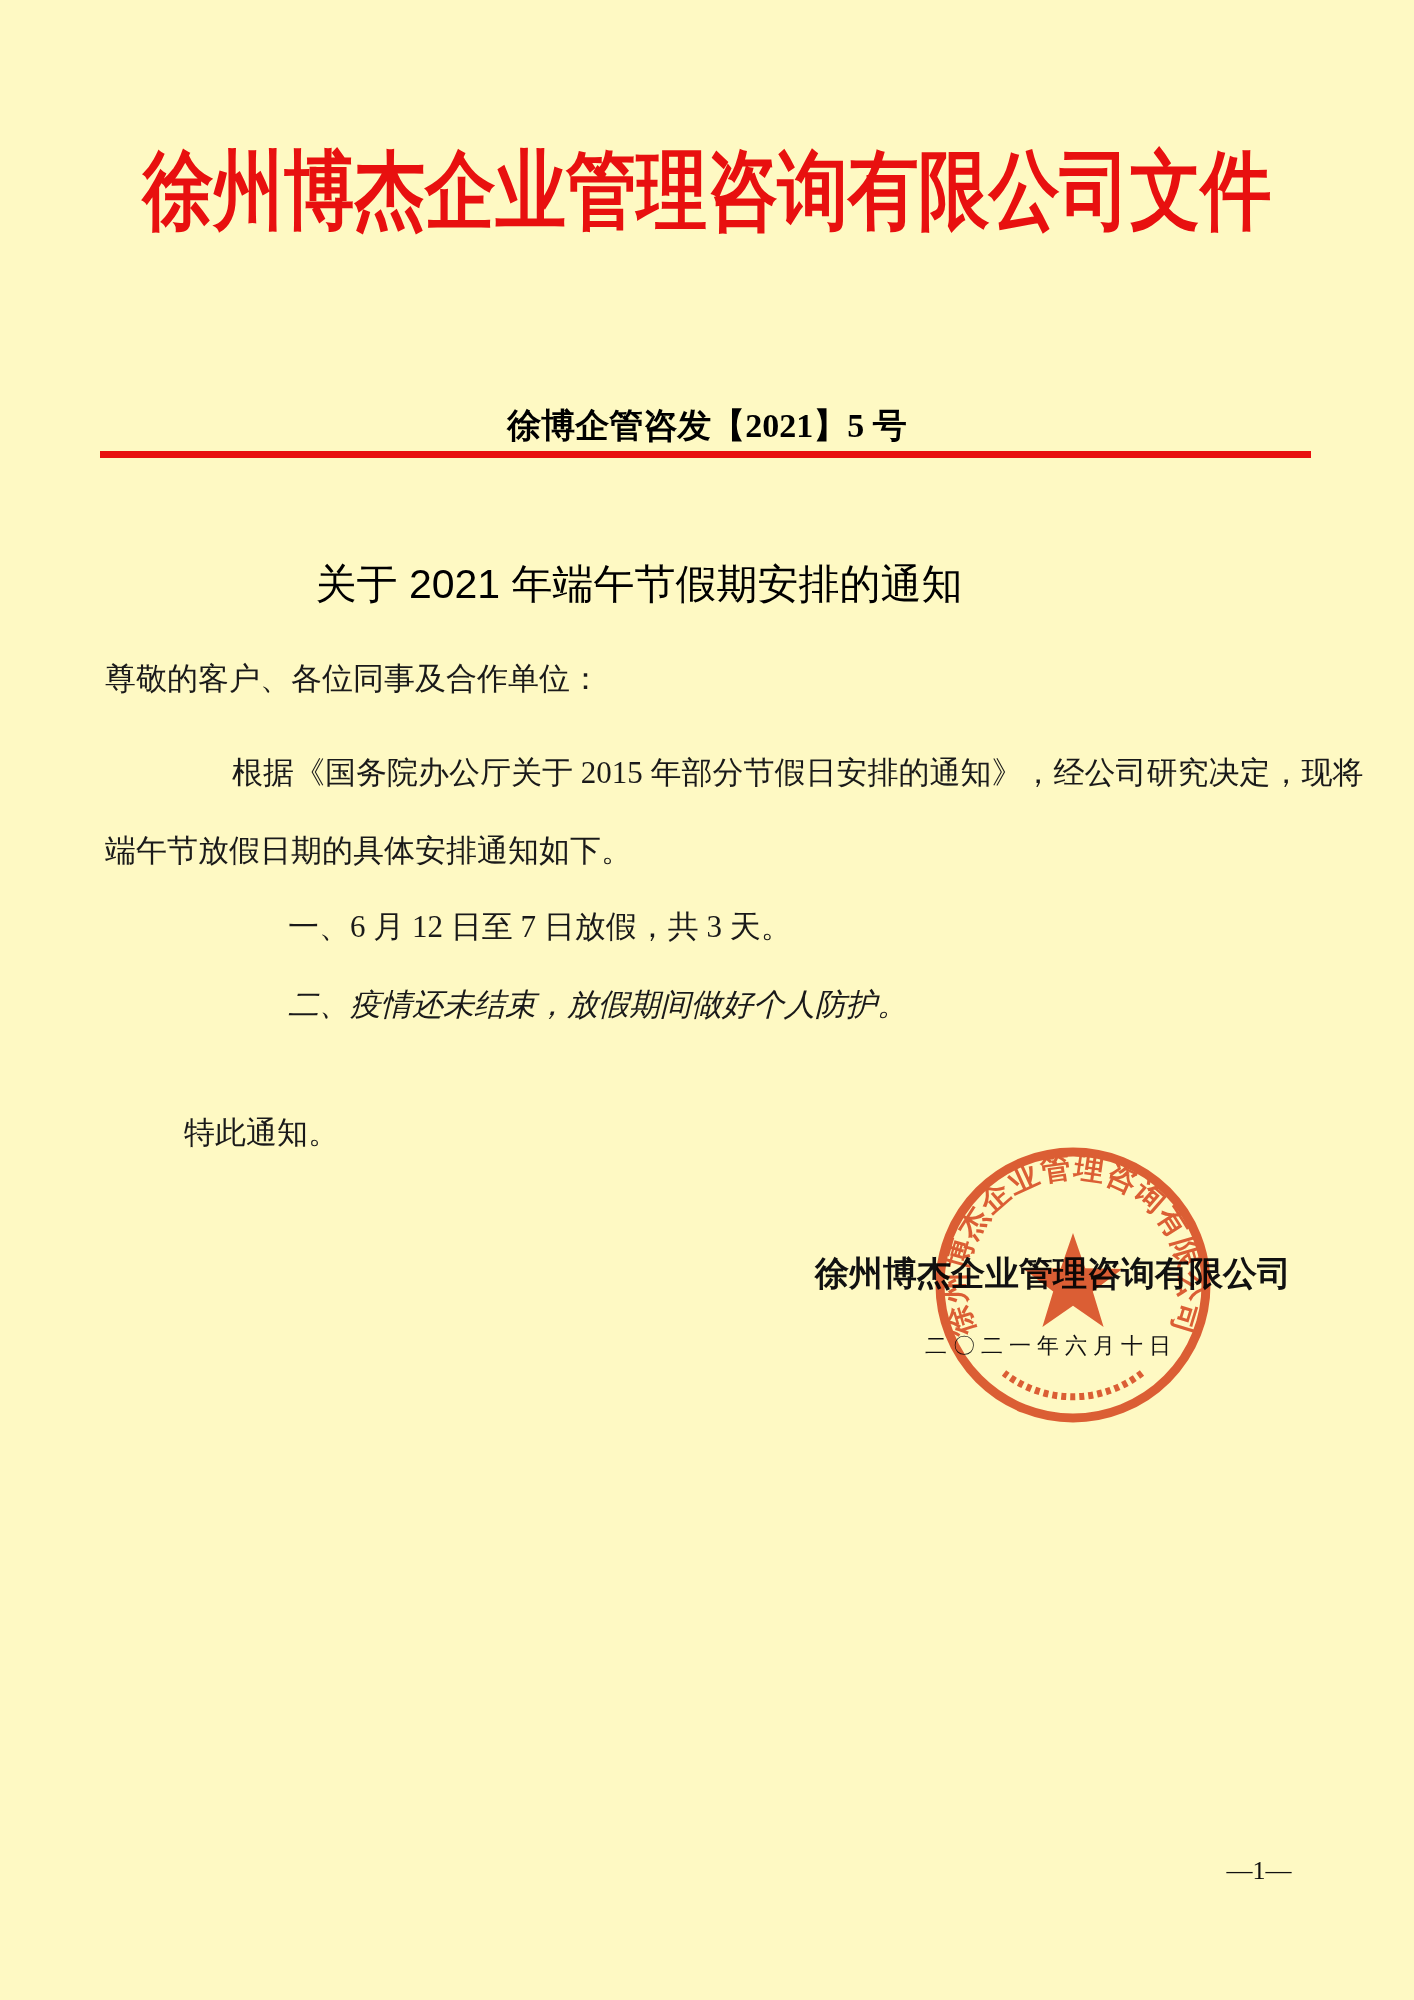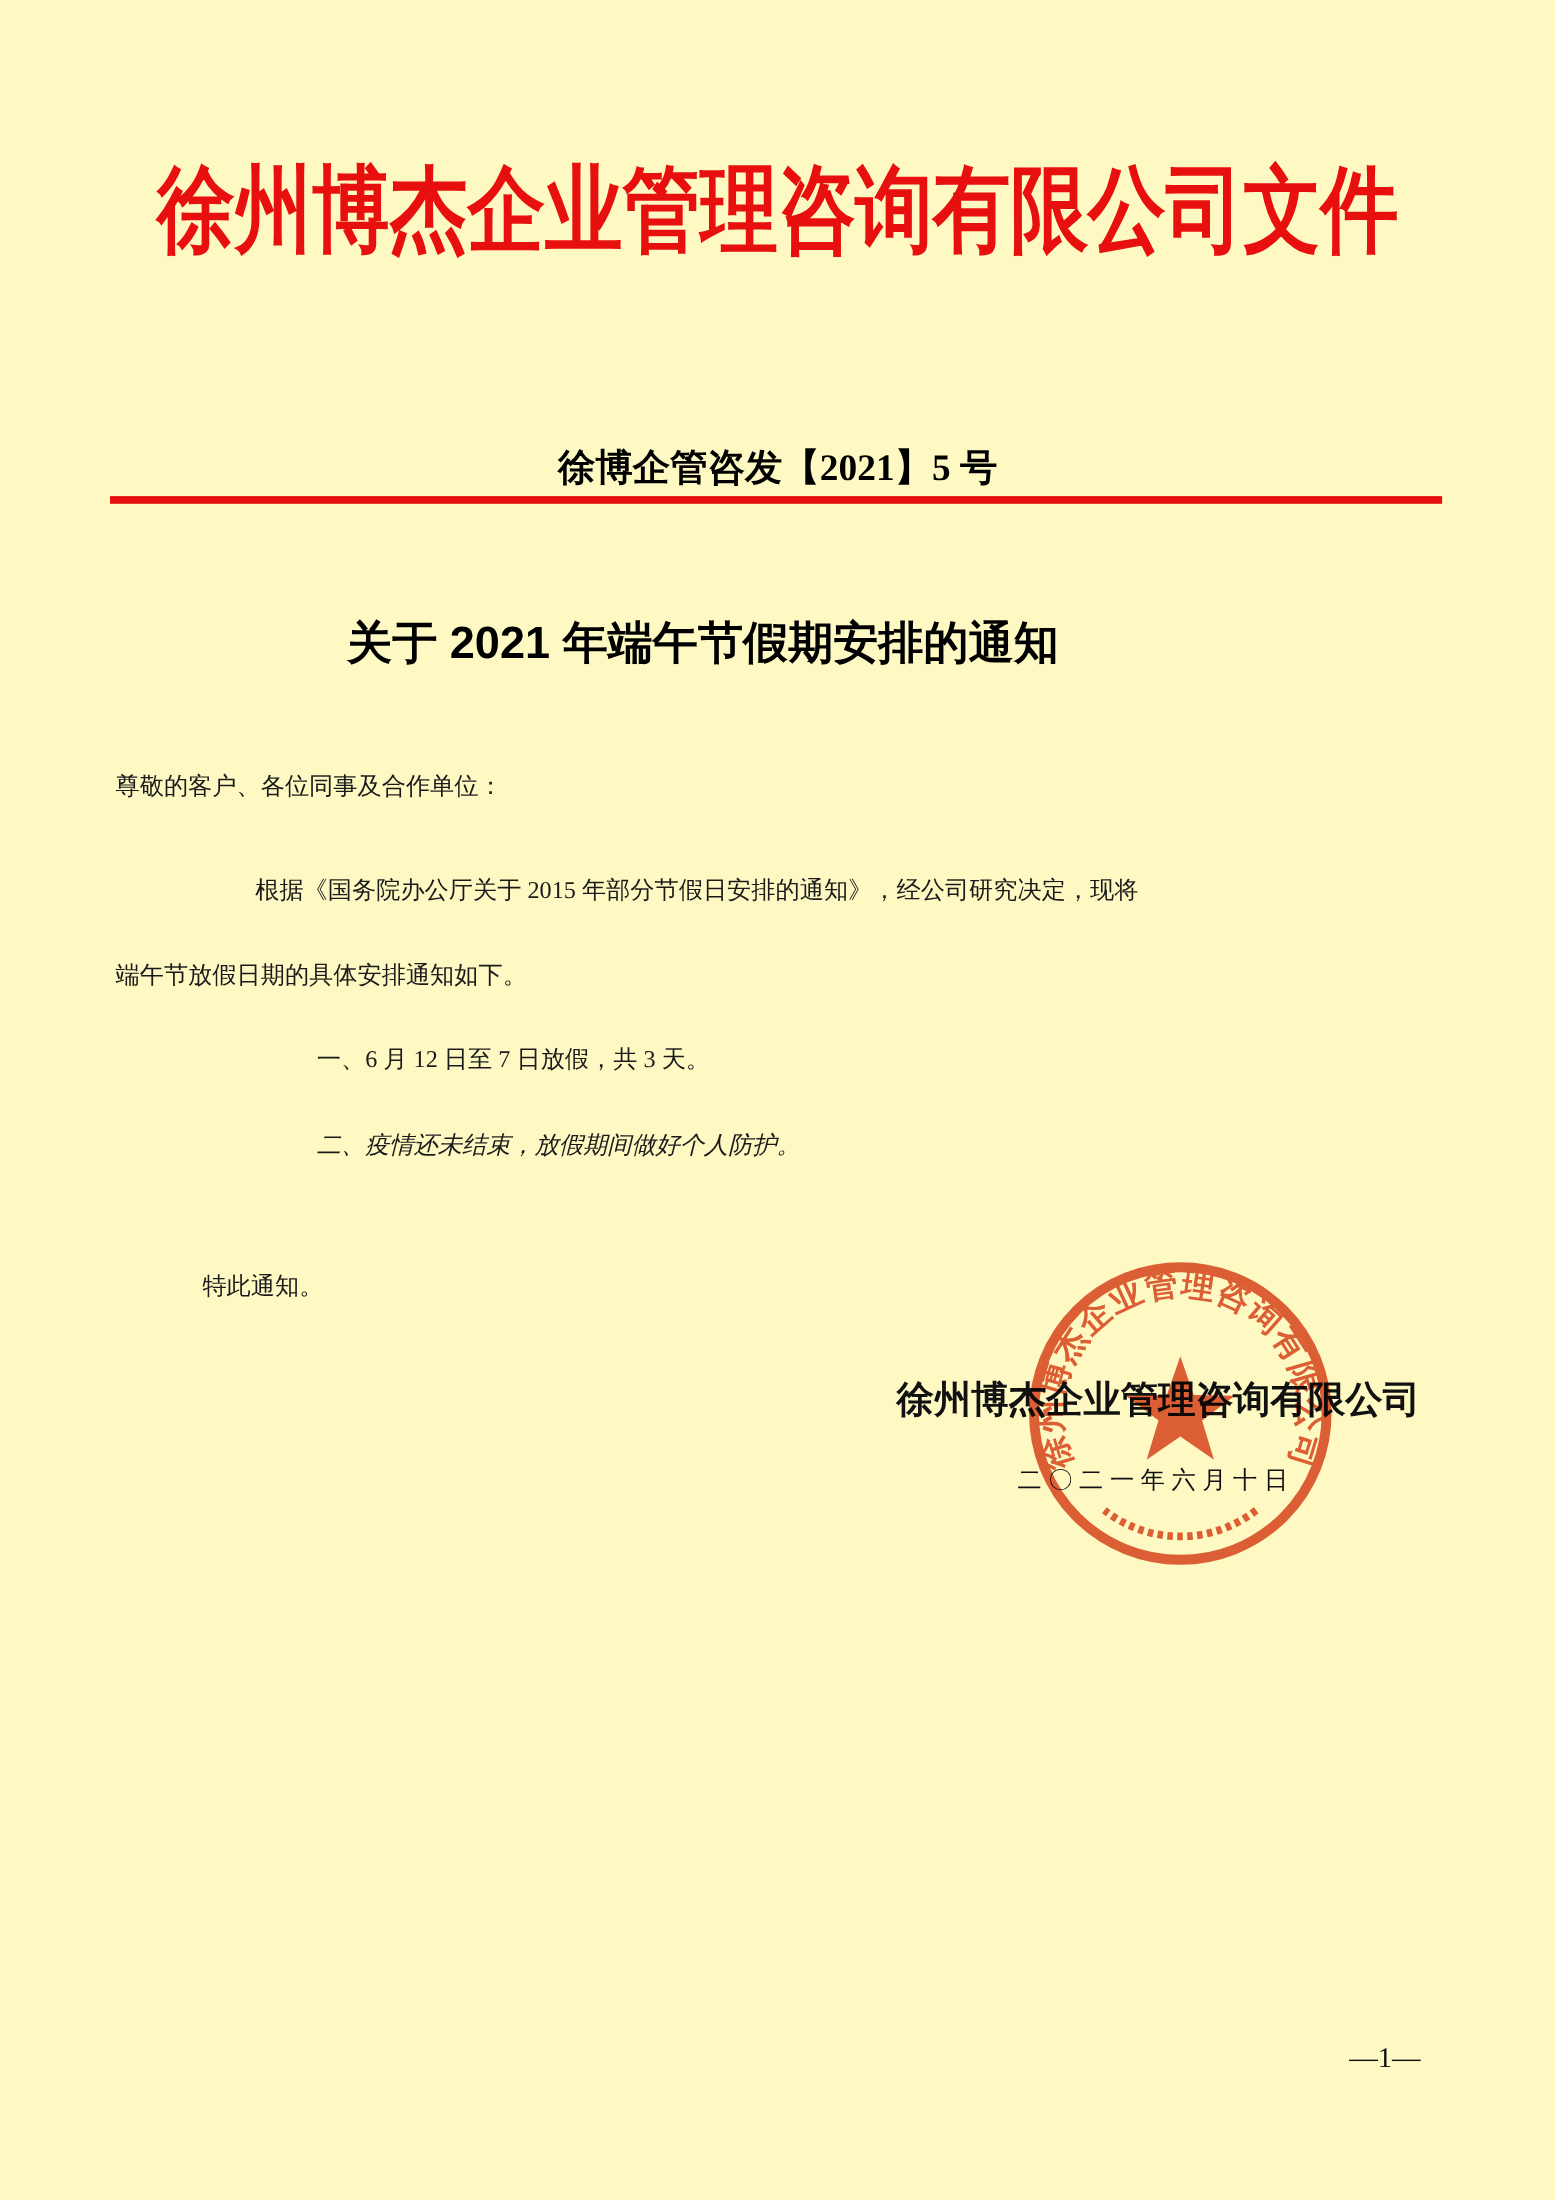--- a/index.html
+++ b/index.html
@@ -34,32 +34,31 @@
   }
   .red-rule {
     position:absolute; top:451px; left:100px;
     width:1211px; height:7px;
     background:#e8100f;
   }
   .notice-title {
     position:absolute; top:560px; left:0; width:1278px;
     text-align:center;
     font-family:"Liberation Sans","DejaVu Sans",sans-serif;
-    font-weight:bold;
+    font-weight:normal;
     font-size:41px; line-height:48px;
     color:#000000;
     white-space:nowrap;
   }
   .body-line {
     position:absolute;
-    font-size:22px; line-height:42px;
+    font-size:31px; line-height:42px;
     color:#1a1a1a;
     white-space:nowrap;
     font-family:"Liberation Serif","DejaVu Serif",serif;
-    margin-top:36px;
   }
   .salutation { top:658px; left:105px; }
   .para1      { top:752px; left:232px; }
   .para2      { top:830px; left:105px; }
   .item1      { top:906px; left:288px; }
   .item2      { top:984px; left:288px;font-style:italic; }
   .closing1   { top:1042px; left:168px; }
   .closing2   { top:1112px; left:184px; }
   .signature-company {
     position:absolute; top:1252px; left:815px;

